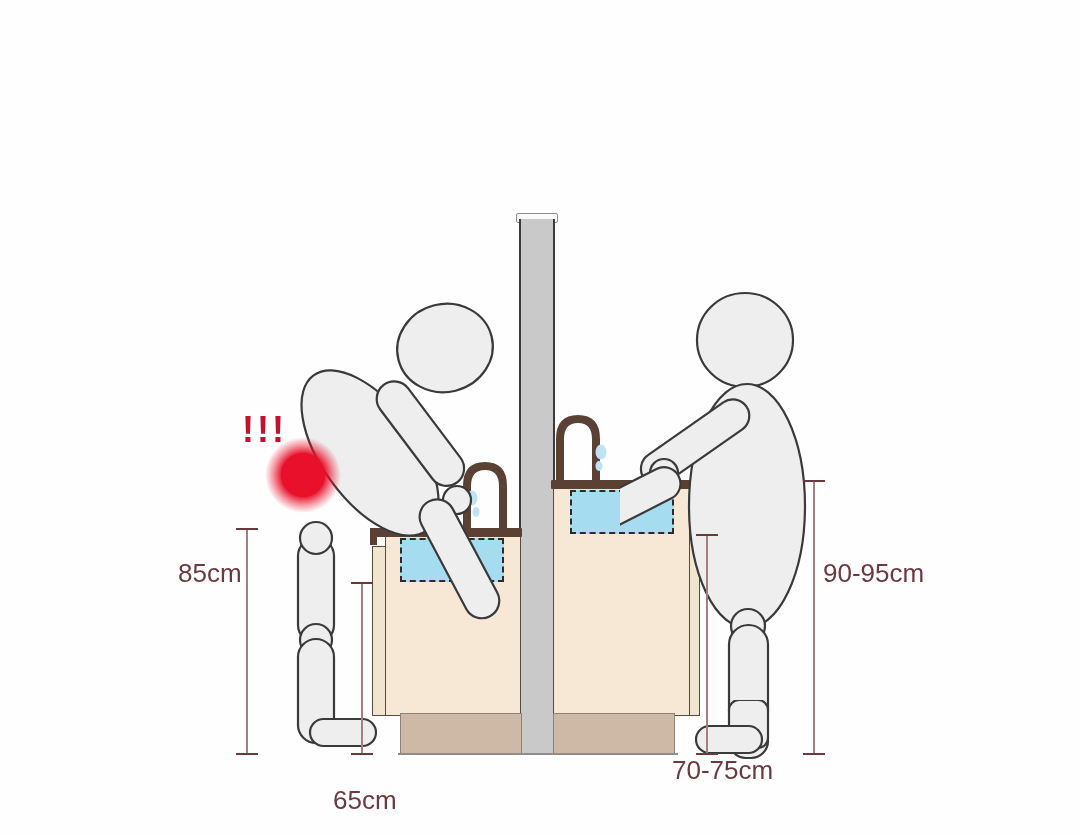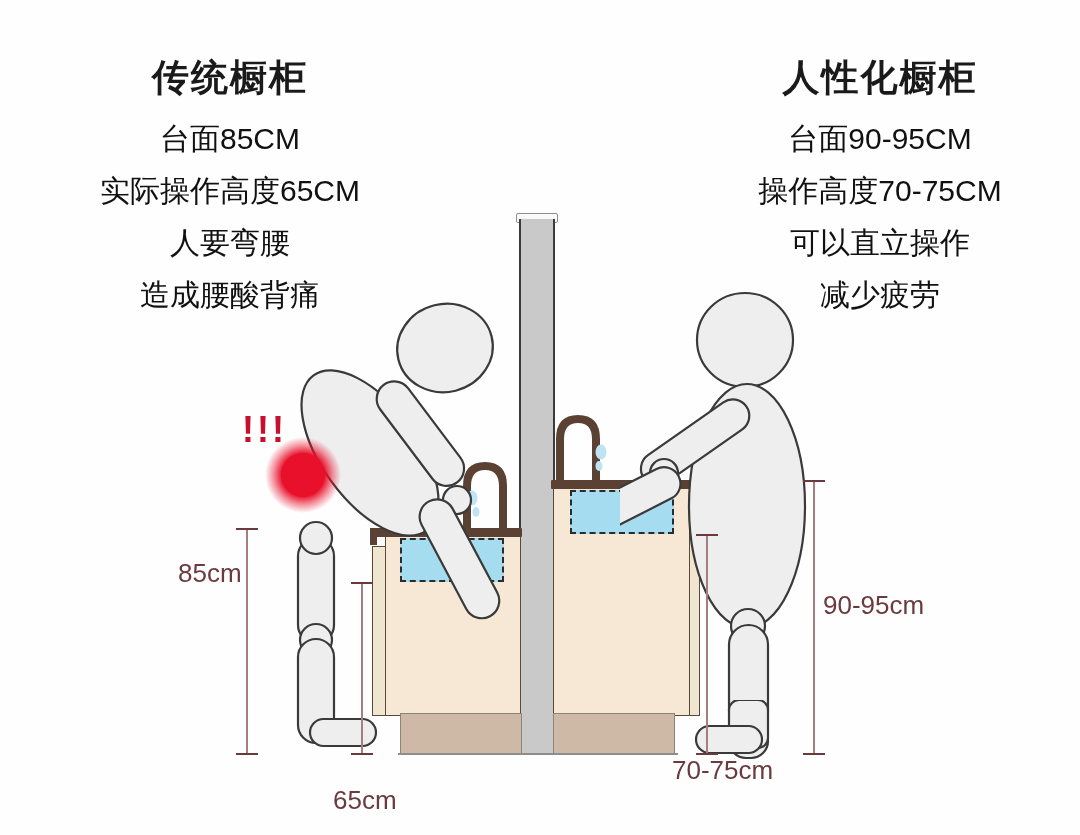--- a/index.html
+++ b/index.html
@@ -48,21 +48,21 @@
 
   
   .dim-label {
     position: absolute;
     color: #6b3a3f;
     font-size: 26px;
     white-space: nowrap;
   }
   #lbl-85    { left: 178px; top: 558px; }
   #lbl-65    { left: 333px; top: 785px; }
-  #lbl-9095  { left: 823px; top: 590px; }
+  #lbl-9095  { left: 823px; top: 558px; }
   #lbl-7075  { left: 672px; top: 755px; }
 
   
   .dimline {
     position: absolute;
     background: #a37e82;
     width: 2px;
   }
   .dimcap {
     position: absolute;
@@ -148,35 +148,21 @@
     letter-spacing: 3px;
     line-height: 1;
     font-family: "Liberation Sans", sans-serif;
   }
 </style>
 </head>
 <body>
 
 <div id="stage">
 
-  <div class="col-text" id="left-text">
-    <div class="heading">传统橱柜</div>
-    <div class="subline s1">台面85CM</div>
-    <div class="subline s2">实际操作高度65CM</div>
-    <div class="subline s3">人要弯腰</div>
-    <div class="subline s4">造成腰酸背痛</div>
-  </div>
-
-  <div class="col-text" id="right-text">
-    <div class="heading">人性化橱柜</div>
-    <div class="subline s1">台面90-95CM</div>
-    <div class="subline s2">操作高度70-75CM</div>
-    <div class="subline s3">可以直立操作</div>
-    <div class="subline s4">减少疲劳</div>
-  </div>
+
 
   <div id="center-wall-cap" style="left:516px; top:213px; width:42px; height:10px;"></div>
   <div id="center-wall" style="left:519px; top:219px; width:36px; height:536px;"></div>
 
   <div class="cab-side" style="left:372px; top:546px; width:18px; height:170px;"></div>
 
   <div class="cab-body" style="left:385px; top:534px; width:136px; height:182px;"></div>
 
   <div class="sink-basin" style="left:400px; top:538px; width:104px; height:44px;"></div>
   <div class="sink-dash" style="left:400px; top:538px; width:104px; height:44px;"></div>

